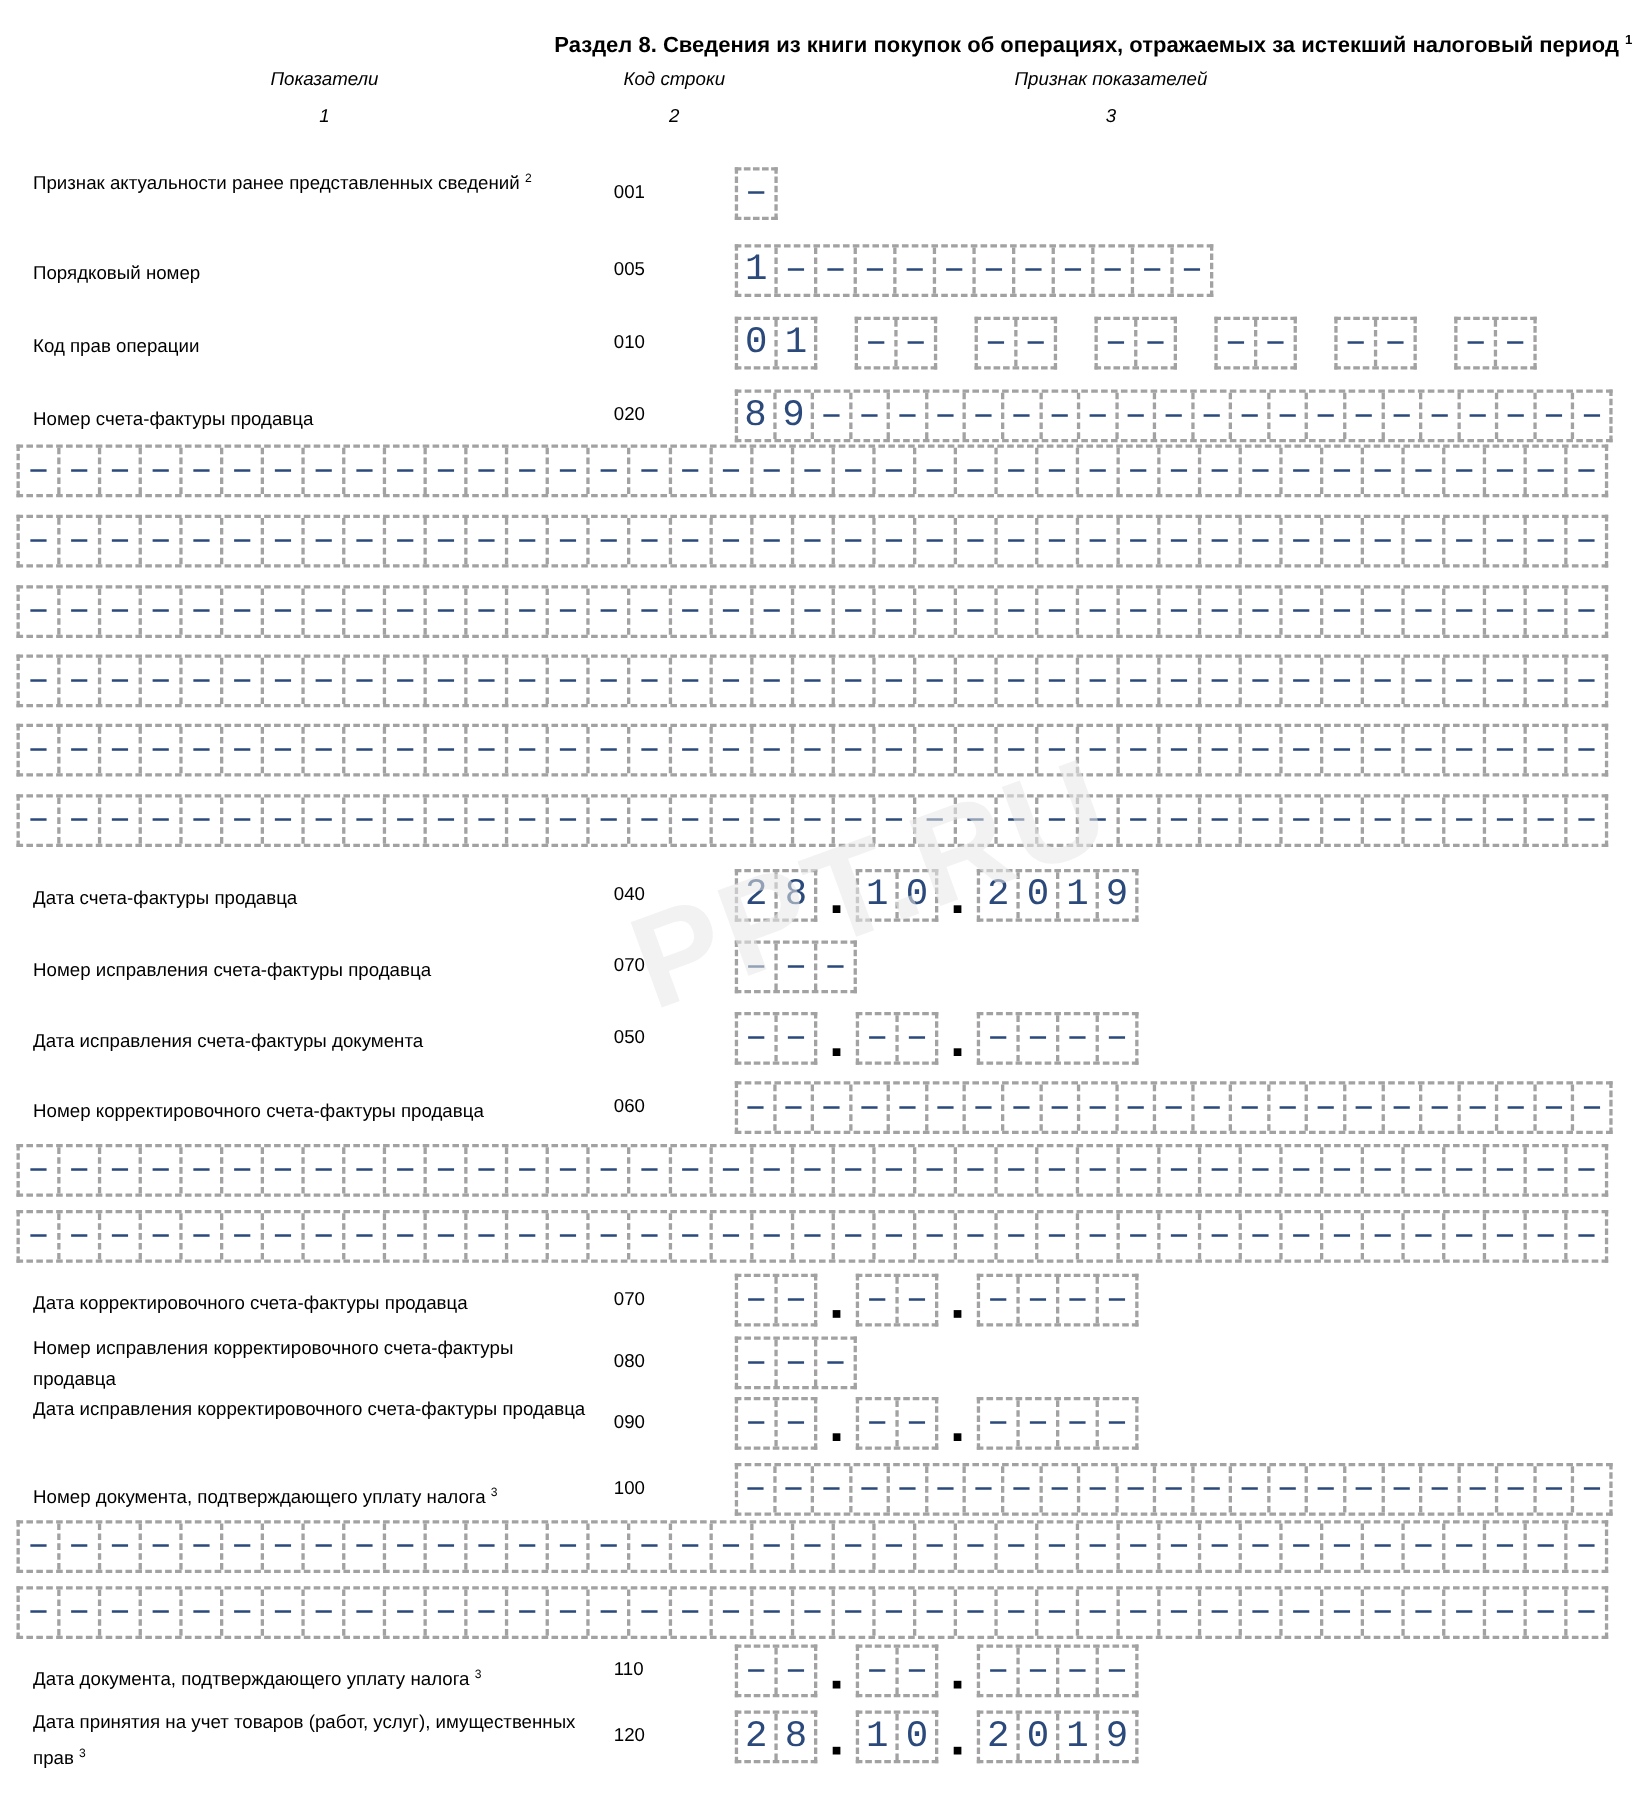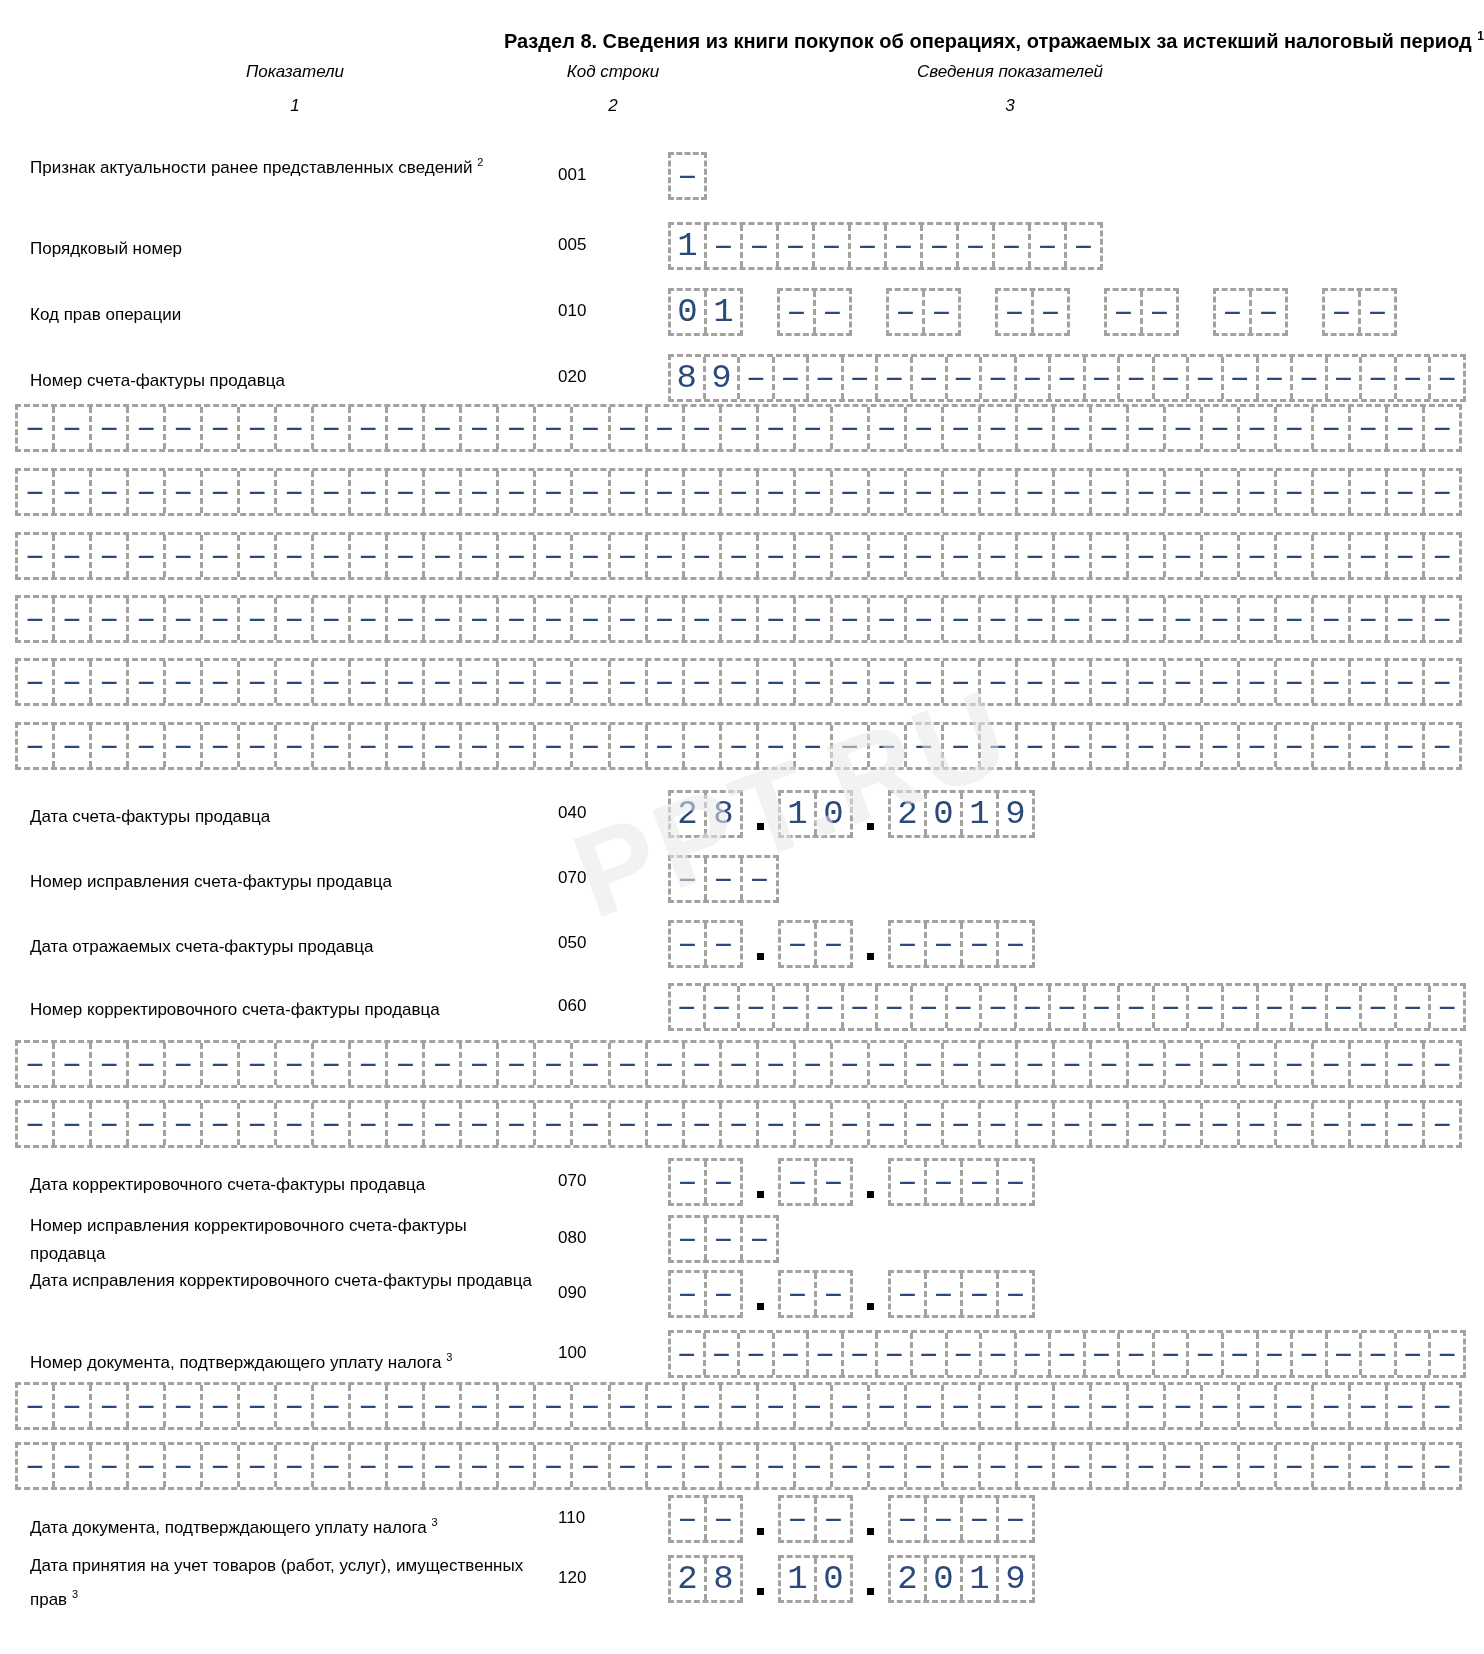--- a/index.html
+++ b/index.html
@@ -37,21 +37,21 @@
 
 <div class="page">
 
   <div class="title">
     <span>Раздел 8. Сведения из книги покупок об операциях, отражаемых за истекший налоговый период</span>
     <sup>1</sup>
   </div>
 
   <div class="colhead" style="left:295px;top:62px">Показатели</div>
   <div class="colhead" style="left:613px;top:62px">Код строки</div>
-  <div class="colhead" style="left:1010px;top:62px">Сведения показателей</div>
+  <div class="colhead" style="left:1010px;top:62px">Признак показателей</div>
   <div class="colnum" style="left:295px;top:96px">1</div>
   <div class="colnum" style="left:613px;top:96px">2</div>
   <div class="colnum" style="left:1010px;top:96px">3</div>
 
   <div class="watermark">PPT.RU</div>
 
   <div class="row" style="top:152px">
     <div class="label" style="top:-4px"><span>Признак актуальности ранее представленных сведений</span> <sup>2</sup></div>
     <div class="code">001</div>
     <div class="cells">
@@ -449,21 +449,21 @@
     <div class="cells">
         <div class="grp">
           <div class="cell">–</div>
           <div class="cell">–</div>
           <div class="cell">–</div>
         </div>
       </div>
   </div>
 
   <div class="row" style="top:920px">
-    <div class="label" style="top:13px"><span>Дата отражаемых счета-фактуры продавца</span></div>
+    <div class="label" style="top:13px"><span>Дата исправления счета-фактуры документа</span></div>
     <div class="code">050</div>
     <div class="cells">
         <div class="grp">
           <div class="cell">–</div>
           <div class="cell">–</div>
         </div>
         <span class="dot"></span>
         <div class="grp">
           <div class="cell">–</div>
           <div class="cell">–</div>

